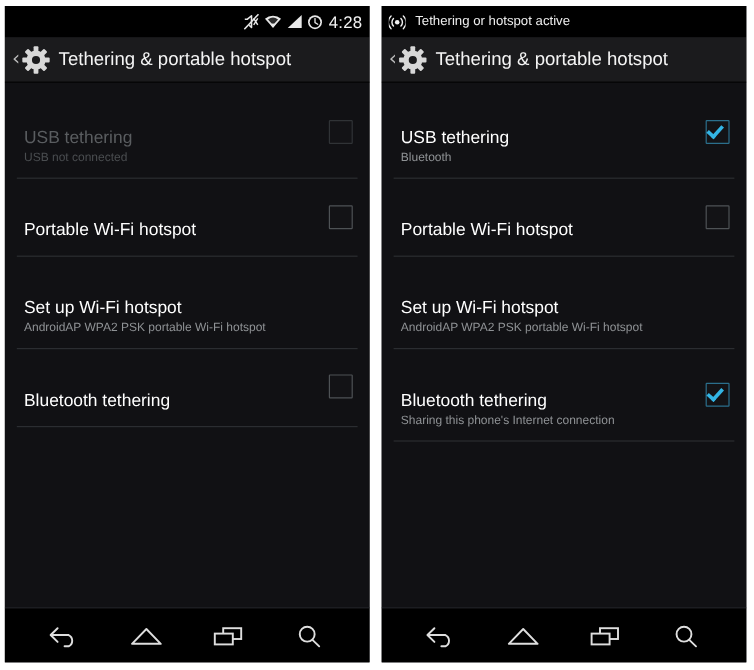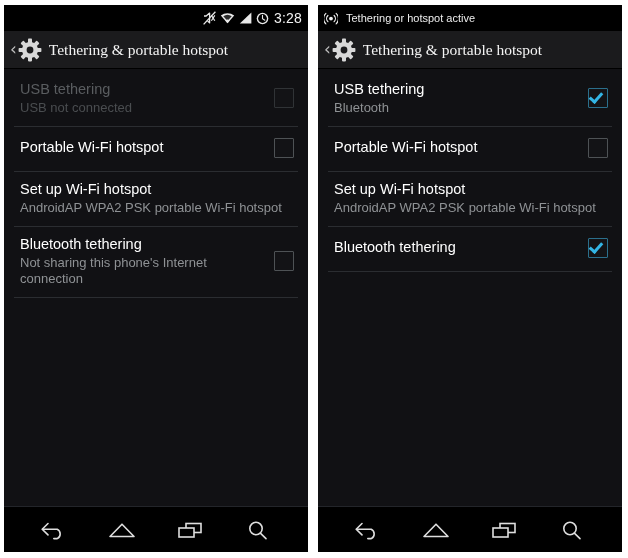--- a/index.html
+++ b/index.html
@@ -89,21 +89,20 @@
     display: inline-flex;
     align-items: center;
     justify-content: center;
     margin-right: 7px;
   }
   .ab-title {
     color: #f4f4f4;
     font-size: 15.5px;
     line-height: 1;
     white-space: nowrap;
-    font-family: Liberation Serif, serif;
   }
 
   
   .list {
     flex: 1 1 auto;
     background: #111114;
     padding-top: 3px;
   }
   .row {
     position: relative;
@@ -112,24 +111,25 @@
     padding: 9px 14px 10px 16px;
     box-sizing: border-box;
     min-height: 44px;
   }
   .row .texts { flex: 1 1 auto; min-width: 0; }
   .row .title {
     color: #ffffff;
     font-size: 14.5px;
     line-height: 1.15;
     margin-bottom: 2px;
+    margin-top: 26px;
   }
   .row .summary {
     color: #8f9295;
-    font-size: 13px;
+    font-size: 10px;
     line-height: 1.25;
   }
   .row.disabled .title { color: #5a5d60; }
   .row.disabled .summary { color: #4a4d50; }
   .row .summary:empty { display: none; }
 
   .divider {
     height: 1px;
     background: #2b2d31;
     margin: 0 10px;
@@ -208,21 +208,21 @@
             </svg>
           </span>
           <span class="sicon">
             <svg width="13" height="13" viewBox="0 0 13 13" xmlns="http://www.w3.org/2000/svg">
               <circle cx="6.5" cy="6.5" r="5.8" fill="#e8e8e8"></circle>
               <circle cx="6.5" cy="6.5" r="4.4" fill="#000"></circle>
               <path d="M6.5 3.4v3.4l2.3 1.4" fill="none" stroke="#e8e8e8" stroke-width="1.1" stroke-linecap="round"></path>
             </svg>
           </span>
         </span>
-        <span class="status-clock">3:28</span>
+        <span class="status-clock">4:28</span>
       </div>
       <div class="actionbar">
         <span class="back-chevron">‹</span>
         <span class="gear-wrap">
           <svg width="24" height="24" viewBox="0 0 24 24" xmlns="http://www.w3.org/2000/svg">
             <rect x="10" y="0.6" width="4" height="5.2" rx="0.8" fill="#d8d8d8" transform="rotate(0 12 12)"></rect>
             <rect x="10" y="0.6" width="4" height="5.2" rx="0.8" fill="#d8d8d8" transform="rotate(45 12 12)"></rect>
             <rect x="10" y="0.6" width="4" height="5.2" rx="0.8" fill="#d8d8d8" transform="rotate(90 12 12)"></rect>
             <rect x="10" y="0.6" width="4" height="5.2" rx="0.8" fill="#d8d8d8" transform="rotate(135 12 12)"></rect>
             <rect x="10" y="0.6" width="4" height="5.2" rx="0.8" fill="#d8d8d8" transform="rotate(180 12 12)"></rect>
@@ -254,21 +254,20 @@
         <div class="row">
           <div class="texts">
             <div class="title">Set up Wi-Fi hotspot</div>
             <div class="summary">AndroidAP WPA2 PSK portable Wi-Fi hotspot</div>
           </div>
         </div>
         <div class="divider"></div>
         <div class="row">
           <div class="texts">
             <div class="title">Bluetooth tethering</div>
-            <div class="summary">Not sharing this phone's Internet connection</div>
           </div>
           <span class="cbox"></span>
         </div>
         <div class="divider"></div>
       </div>
       <div class="navbar">
         <div class="navbtn">
           <span class="sicon">
             <svg width="30" height="22" viewBox="0 0 30 22" xmlns="http://www.w3.org/2000/svg">
               <path d="M9 4.5L3.2 10.2 9 15.9" fill="none" stroke="#dedede" stroke-width="1.6" stroke-linecap="round" stroke-linejoin="round"></path>
@@ -351,20 +350,21 @@
         <div class="row">
           <div class="texts">
             <div class="title">Set up Wi-Fi hotspot</div>
             <div class="summary">AndroidAP WPA2 PSK portable Wi-Fi hotspot</div>
           </div>
         </div>
         <div class="divider"></div>
         <div class="row">
           <div class="texts">
             <div class="title">Bluetooth tethering</div>
+            <div class="summary">Sharing this phone's Internet connection</div>
           </div>
           <span class="cbox checked"></span>
         </div>
         <div class="divider"></div>
       </div>
       <div class="navbar">
         <div class="navbtn">
           <span class="sicon">
             <svg width="30" height="22" viewBox="0 0 30 22" xmlns="http://www.w3.org/2000/svg">
               <path d="M9 4.5L3.2 10.2 9 15.9" fill="none" stroke="#dedede" stroke-width="1.6" stroke-linecap="round" stroke-linejoin="round"></path>

